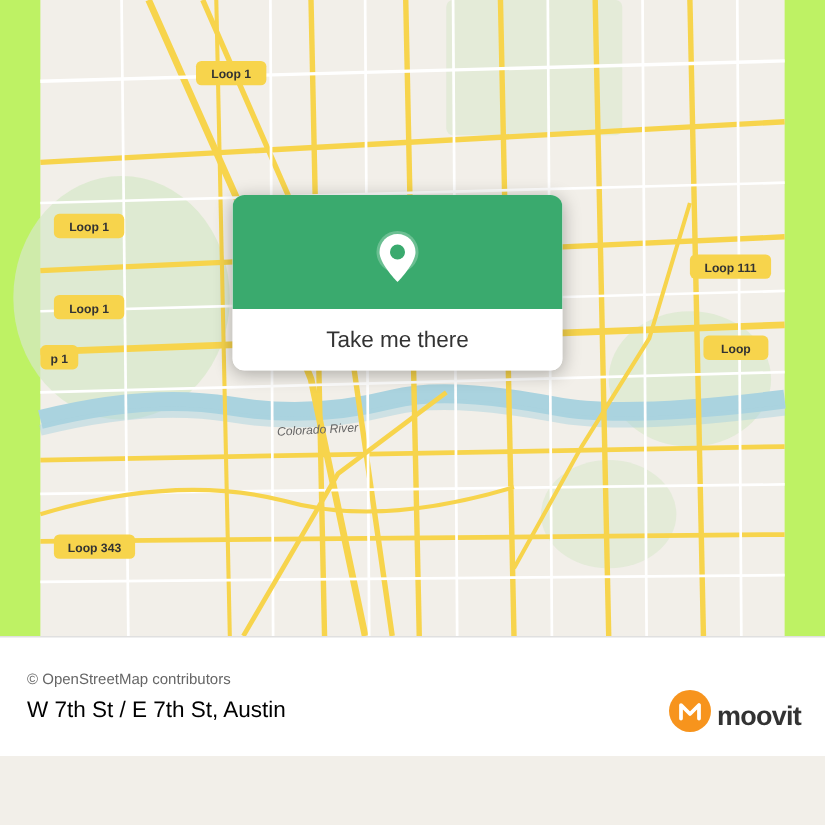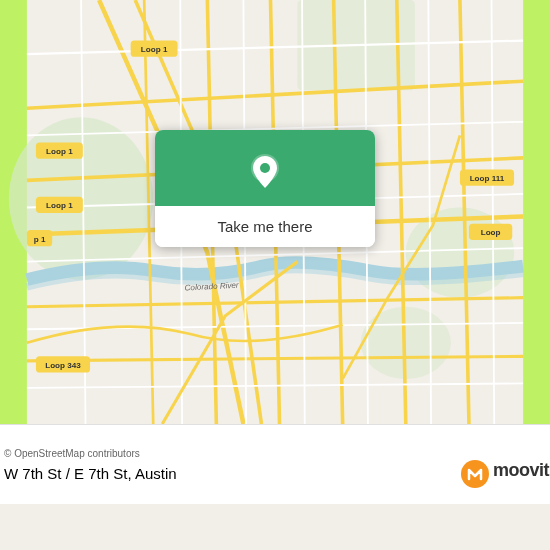--- a/index.html
+++ b/index.html
@@ -70,42 +70,42 @@
 
     
     #bottom-bar {
       width: 550px;
       height: 80px;
       background: white;
       border-top: 1px solid #e0e0e0;
       display: flex;
       flex-direction: column;
       justify-content: center;
-      padding: 0 4px;
+      padding: 0 18px;
       position: relative;
     }
 
     #attribution {
       font-size: 10px;
       color: #666;
       margin-bottom: 6px;
     }
 
     #location-name {
       font-size: 15px;
       font-weight: 500;
       color: #000000;
     }
 
     #moovit-logo {
       position: absolute;
-      right: 1px;
+      right: 16px;
       bottom: 16px;
       display: flex;
-      align-items: flex-start;
+      align-items: flex-end;
       gap: 0;
     }
 
     #moovit-m {
       width: 28px;
       height: 28px;
       background: #f7941d;
       border-radius: 50%;
       display: flex;
       align-items: center;

